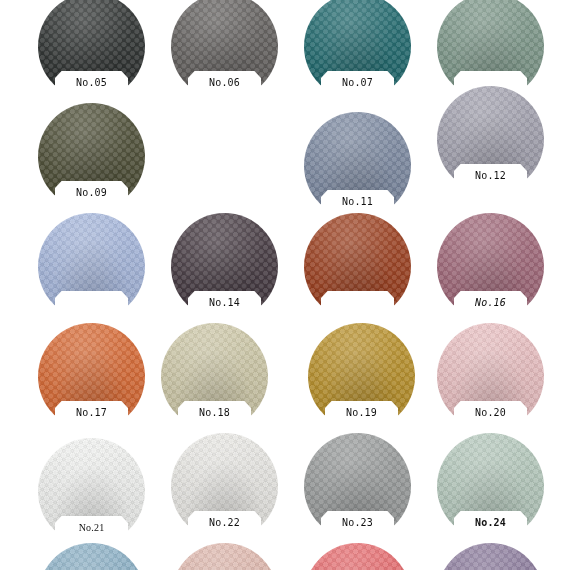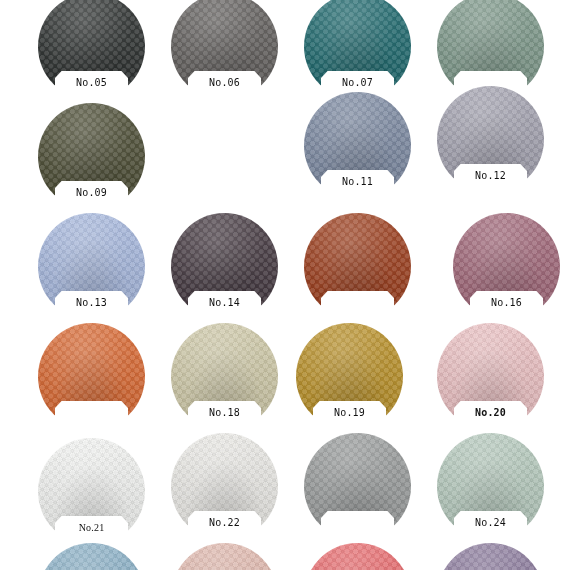--- a/index.html
+++ b/index.html
@@ -105,83 +105,84 @@
     </div>
     <div class="swatch" style="left: 437px; top: -7px;">
       <div class="disc" style="--c: #7f9b8c;"></div>
       <div class="notch"></div>
     </div>
     <div class="swatch" style="left: 38px; top: 103px;">
       <div class="disc" style="--c: #4d4e35;"></div>
       <div class="notch"></div>
       <div class="label">No.09</div>
     </div>
-    <div class="swatch" style="left: 304px; top: 92px;">
+    <div class="swatch" style="left: 304px; top: 112px;">
       <div class="disc" style="--c: #7e8ca5;"></div>
       <div class="notch"></div>
       <div class="label">No.11</div>
     </div>
     <div class="swatch" style="left: 437px; top: 86px;">
       <div class="disc" style="--c: #a6a5b3;"></div>
       <div class="notch"></div>
       <div class="label">No.12</div>
     </div>
     <div class="swatch" style="left: 38px; top: 213px;">
       <div class="disc" style="--c: #a9bbe2;"></div>
       <div class="notch"></div>
-      <div class="label">No.13</div>
     </div>
     <div class="swatch" style="left: 171px; top: 213px; text-decoration: underline;">
       <div class="disc" style="--c: #453941;"></div>
       <div class="notch"></div>
       <div class="label">No.14</div>
     </div>
     <div class="swatch" style="left: 304px; top: 213px;">
       <div class="disc" style="--c: #a03f1d;"></div>
       <div class="notch"></div>
     </div>
-    <div class="swatch" style="left: 453px; top: 213px;">
+    <div class="swatch" style="left: 437px; top: 213px; font-style: italic;">
       <div class="disc" style="--c: #a4697b;"></div>
       <div class="notch"></div>
       <div class="label">No.16</div>
     </div>
     <div class="swatch" style="left: 38px; top: 323px;">
       <div class="disc" style="--c: #de6a32;"></div>
       <div class="notch"></div>
+      <div class="label">No.17</div>
     </div>
-    <div class="swatch" style="left: 171px; top: 323px;">
+    <div class="swatch" style="left: 161px; top: 323px;">
       <div class="disc" style="--c: #d3cdab;"></div>
       <div class="notch"></div>
       <div class="label">No.18</div>
     </div>
-    <div class="swatch" style="left: 296px; top: 323px;">
+    <div class="swatch" style="left: 308px; top: 323px;">
       <div class="disc" style="--c: #bd9328;"></div>
       <div class="notch"></div>
       <div class="label">No.19</div>
     </div>
-    <div class="swatch" style="left: 437px; top: 323px; font-weight: bold;">
+    <div class="swatch" style="left: 437px; top: 323px;">
       <div class="disc" style="--c: #f0c4c6;"></div>
       <div class="notch"></div>
       <div class="label">No.20</div>
     </div>
     <div class="swatch" style="left: 38px; top: 438px; font-family: Liberation Serif, serif;">
       <div class="disc" style="--c: #f7f8f6;"></div>
       <div class="notch"></div>
       <div class="label">No.21</div>
     </div>
     <div class="swatch" style="left: 171px; top: 433px;">
       <div class="disc" style="--c: #efeeea;"></div>
       <div class="notch"></div>
       <div class="label">No.22</div>
     </div>
     <div class="swatch" style="left: 304px; top: 433px;">
       <div class="disc" style="--c: #9b9e9e;"></div>
       <div class="notch"></div>
+      <div class="label">No.23</div>
     </div>
-    <div class="swatch" style="left: 437px; top: 433px;">
+    <div class="swatch" style="left: 437px; top: 433px; font-weight: bold;">
       <div class="disc" style="--c: #b9cec1;"></div>
       <div class="notch"></div>
       <div class="label">No.24</div>
     </div>
     <div class="swatch" style="left: 38px; top: 543px;">
       <div class="disc" style="--c: #8db4cb;"></div>
     </div>
     <div class="swatch" style="left: 171px; top: 543px;">
       <div class="disc" style="--c: #e6bdb2;"></div>
     </div>

